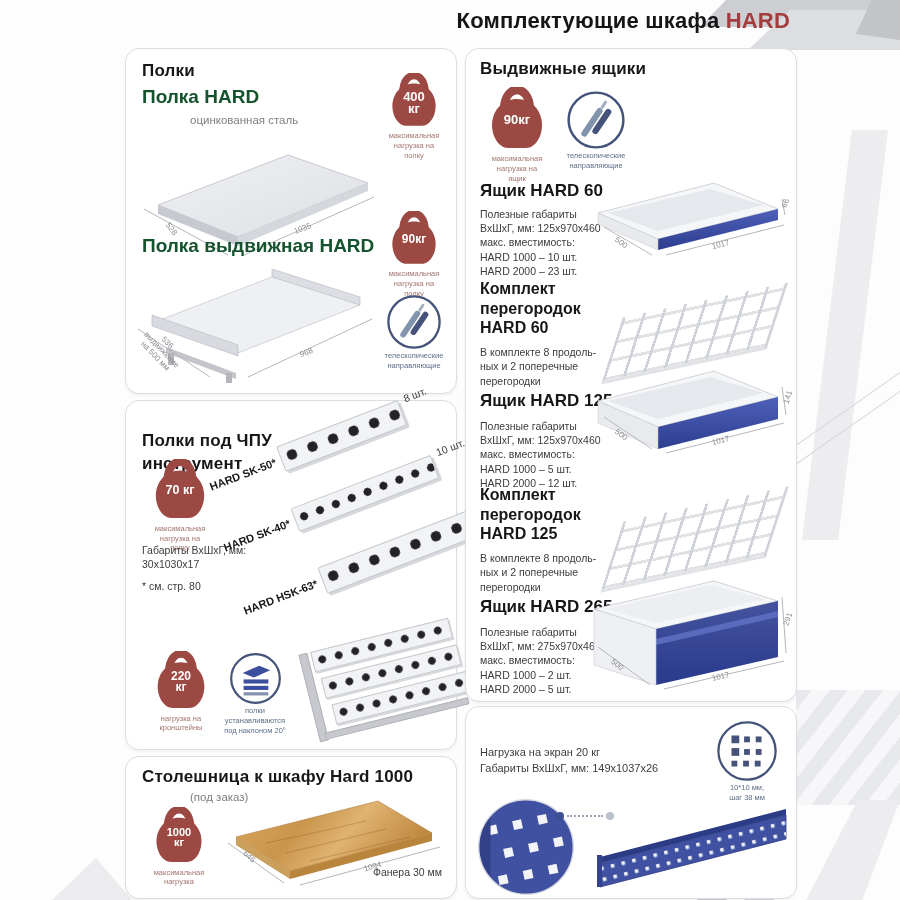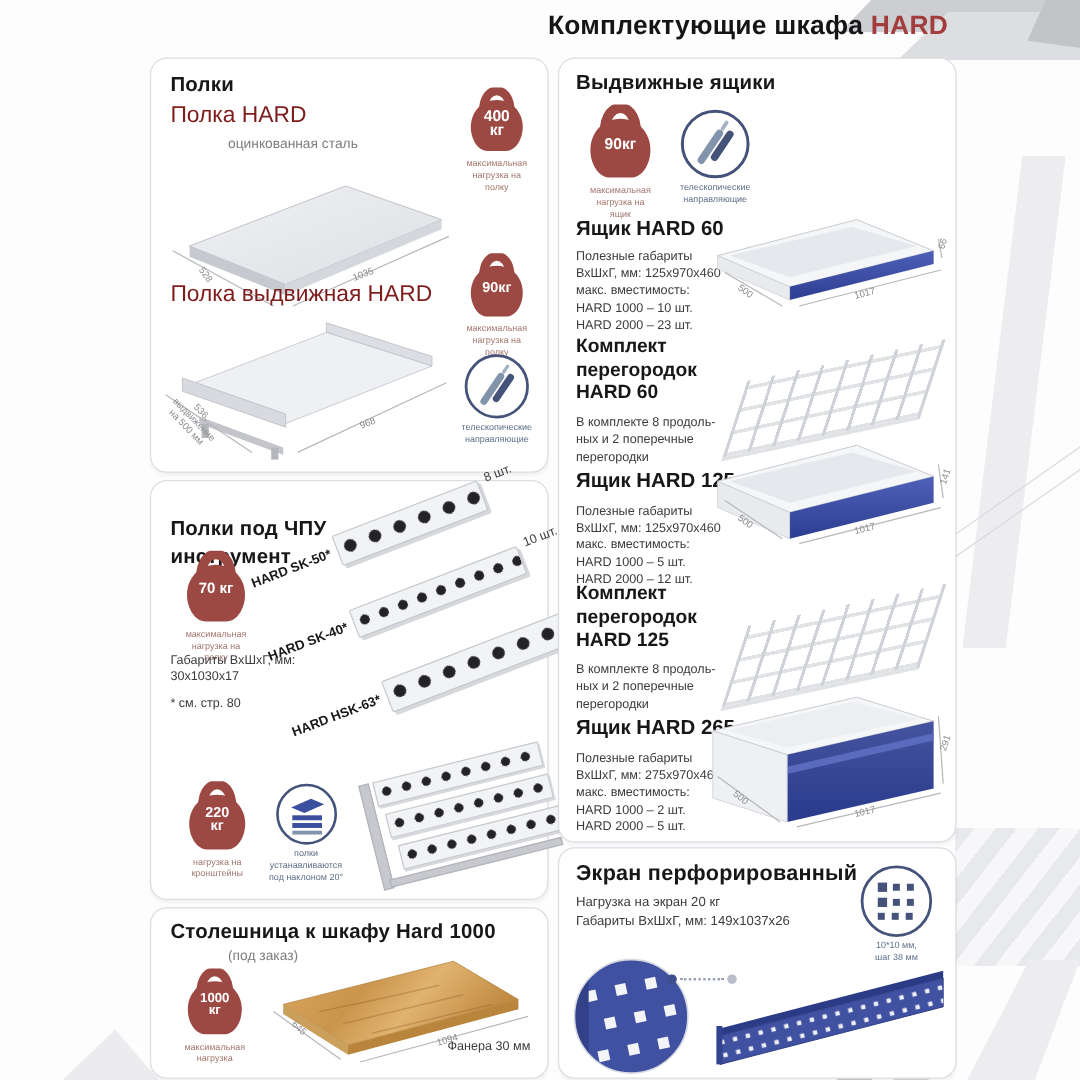--- a/index.html
+++ b/index.html
@@ -4,21 +4,21 @@
 <style>
   html,body{margin:0;padding:0;}
   body{font-family:"Liberation Sans", sans-serif; background:#ffffff;}
   .page{position:relative;width:900px;height:900px;background:#fdfdfe;overflow:hidden;}
   .abs{position:absolute;}
   .pre{white-space:pre-line;}
   
   .panel{position:absolute;background:#ffffff;border:1px solid #dcdde1;border-radius:14px;box-shadow:0 2px 3px rgba(40,40,60,.05);}
   
   .h-sec{font-size:17px;font-weight:800;color:#17171a;letter-spacing:.2px;}
-  .h-prod{font-size:19px;font-weight:400;color:#7f1d1d;}
+  .h-prod{font-size:19px;font-weight:700;color:#14532d;}
   .h-item{font-size:16px;font-weight:800;color:#17171a;line-height:1.22;}
   .h-brk{font-size:14.5px;font-weight:800;color:#17171a;line-height:1.3;}
   .txt{font-size:10.5px;color:#3c3c40;line-height:1.38;}
   .muted{font-size:11.5px;color:#7d7e82;margin-left:48px;}
   .kb-cap{font-size:7.5px;color:#a3766d;text-align:center;line-height:1.3;}
   .ic-cap{font-size:7.5px;color:#5d6f88;text-align:center;line-height:1.3;}
   .dim{font-size:8px;color:#8b8c90;white-space:pre-line;text-align:center;line-height:1.1;}
   
   .kb{position:absolute;text-align:center;}
   .kb .kb-body{position:relative;width:52px;margin:0 auto;}
@@ -398,21 +398,20 @@
         <line x1="76" y1="120" x2="196" y2="92" stroke="#b6b7bb" stroke-width="1"></line>
         <line x1="194" y1="28" x2="198" y2="84" stroke="#b6b7bb" stroke-width="1"></line>
       </svg>
       <span class="abs dim" style="left:22px;top:92px;transform:rotate(38deg);">500</span>
       <span class="abs dim" style="left:124px;top:104px;transform:rotate(-14deg);">1017</span>
       <span class="abs dim" style="left:194px;top:46px;transform:rotate(-72deg);">291</span>
     </div>
   </section>
 
   <section class="panel" style="left:465px;top:706px;width:330px;height:191px;">
-    <div class="abs h-sec" style="left:14px;top:10px;font-size:18px;">Экран перфорированный</div>
     <div class="abs txt" style="left:14px;top:38px;font-size:11px;">Нагрузка на экран 20 кг</div>
     <div class="abs txt" style="left:14px;top:54px;font-size:11px;">Габариты ВхШхГ, мм: 149х1037х26</div>
 
     <div class="cicon" style="left:246px;top:12px;width:70px;">
       <svg viewBox="0 0 66 66" width="64" height="64">
         <circle cx="33" cy="33" r="29.5" fill="#fff" stroke="#45537b" stroke-width="2.4"></circle>
         <g fill="#45537b">
           <rect x="17" y="17" width="8" height="8"></rect>
             <rect x="30" y="18" width="6" height="6"></rect>
             <rect x="42" y="18" width="6" height="6"></rect>

